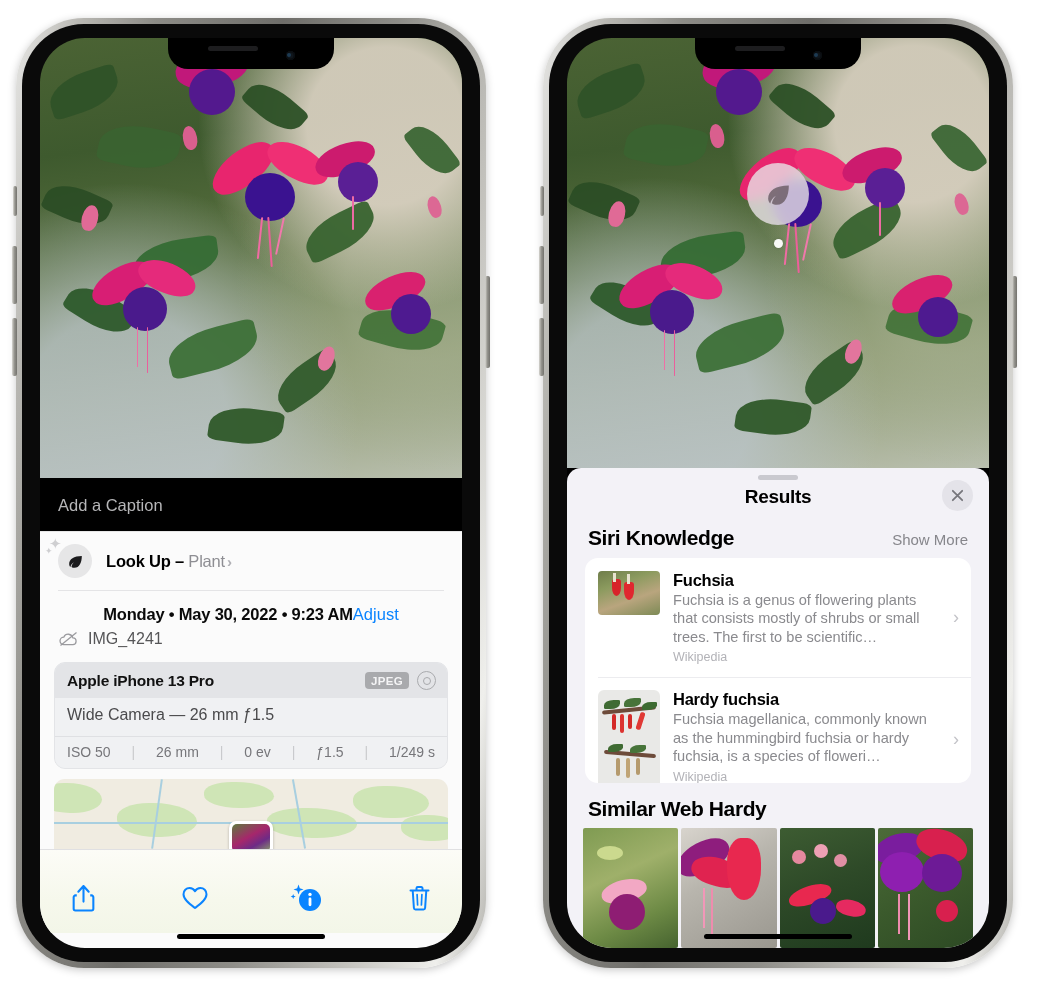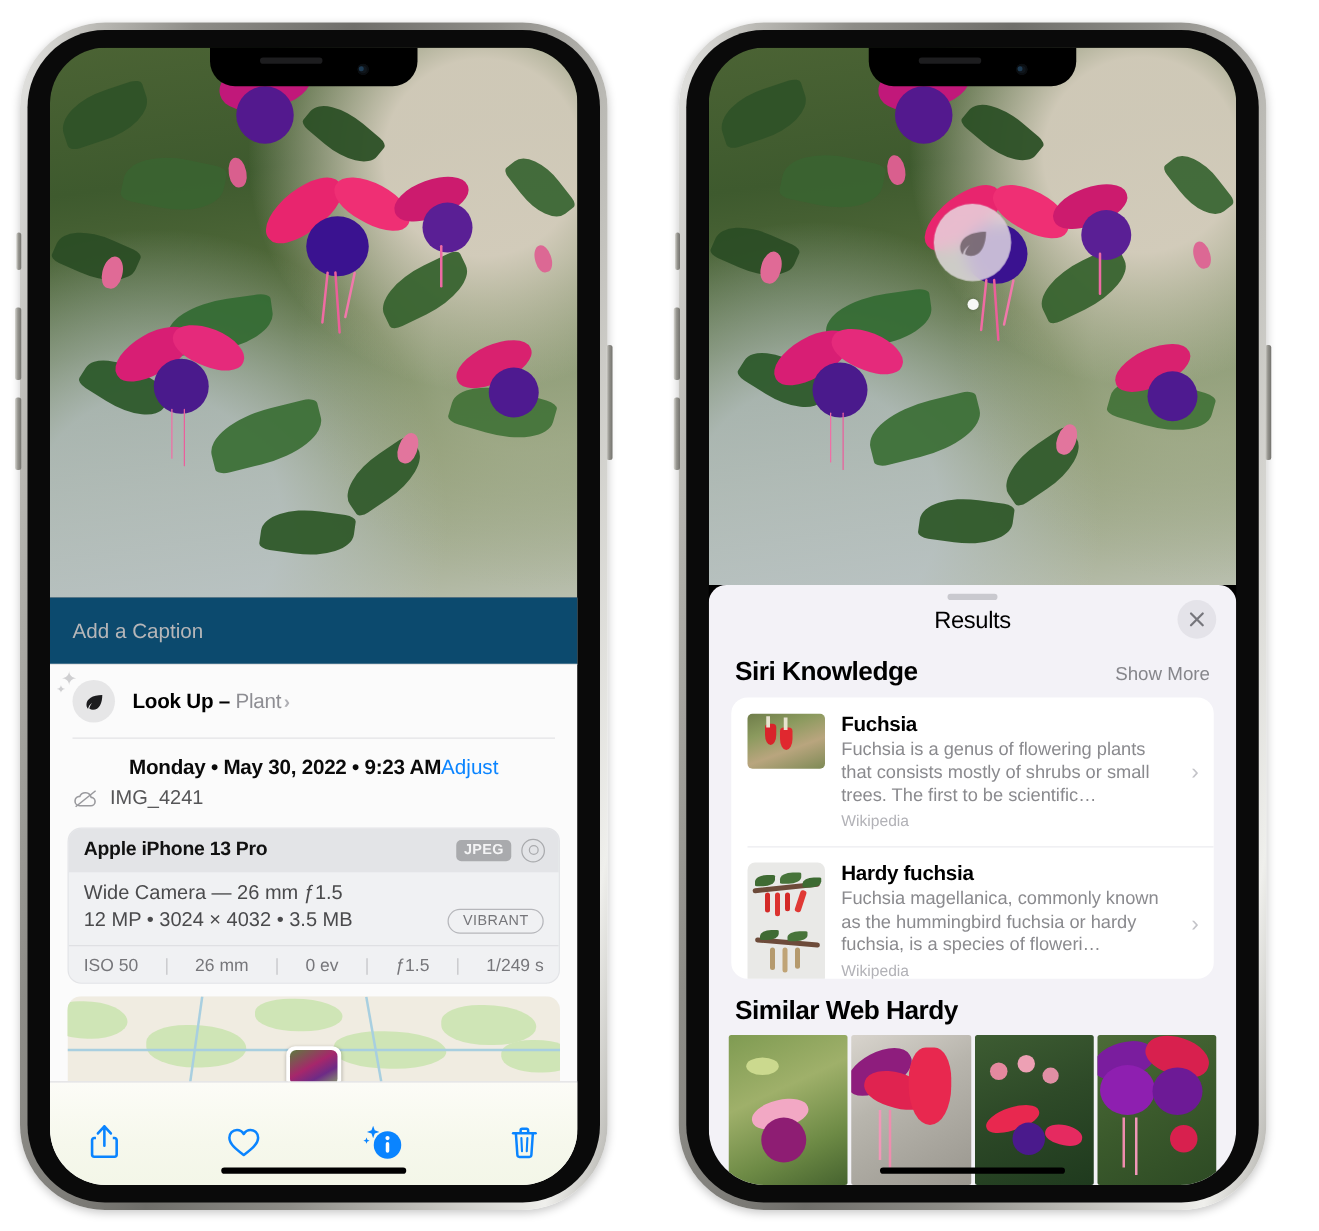--- a/index.html
+++ b/index.html
@@ -77,21 +77,21 @@
   .blossom .stamen { position:absolute; width:1.5px; border-radius:1px; }
   .bud { position:absolute; border-radius:50% 50% 44% 44%; }
 
   
   .info-panel {
     position:absolute; left:0; right:0; bottom:0;
     background:#fbfbfb; z-index:20;
     display:flex; flex-direction:column;
   }
   .caption-row {
-    padding: 18px 18px 16px 18px; background:#0c4a6e;
+    padding: 18px 18px 16px 18px; background:#000000;
     border-bottom: 1px solid #e6e6e6;
   }
   .caption-ph { font-size: 16.5px; color:#b6b6b8; }
 
   .lookup-row {
     display:flex; align-items:center; gap:14px;
     padding: 12px 18px 12px 18px;
     position:relative;
   }
   .lookup-badge {
@@ -173,21 +173,21 @@
   
   .results-sheet {
     position:absolute; left:0; right:0; bottom:0; z-index:20;
     background:#f3f2f7;
     border-radius: 14px 14px 0 0;
     display:flex; flex-direction:column; overflow:hidden;
   }
   .grabber { width:40px; height:5px; border-radius:3px; background:#c9c9cf;
     margin: 7px auto 0 auto; }
   .sheet-head { position:relative; padding: 6px 0 10px 0; }
-  .sheet-title { text-align:center; font-size:19px; font-weight:400; color:#000; letter-spacing:-.3px;}
+  .sheet-title { text-align:center; font-size:19px; font-weight:700; color:#000; letter-spacing:-.3px;}
   .close-btn {
     position:absolute; right:16px; top:0px;
     width:31px; height:31px; border-radius:50%; background:#e4e3e9;
     display:flex; align-items:center; justify-content:center;
   }
   .sec-head { display:flex; align-items:baseline; justify-content:space-between;
     padding: 8px 21px 8px 21px; }
   .sec-title { font-size:21px; font-weight:700; color:#000; letter-spacing:-.4px; }
   .show-more { font-size:15px; color:#86868b; }
 
@@ -320,24 +320,20 @@
             <div class="exif-title">Apple iPhone 13 Pro</div>
             <div class="exif-head-right">
               <span class="pill-jpeg">JPEG</span>
               <span class="lens-ico">
                   <i></i>
                 </span>
             </div>
           </div>
           <div class="exif-body">
             <div class="exif-line1">Wide Camera — 26 mm ƒ1.5</div>
-            <div class="exif-line2row">
-              <div class="exif-line2">12 MP • 3024 × 4032 • 3.5 MB</div>
-              <span class="pill-vibrant">VIBRANT</span>
-            </div>
           </div>
           <div class="exif-foot">
             <span>ISO 50</span>
             <span class="sep">|</span>
             <span>26 mm</span>
             <span class="sep">|</span>
             <span>0 ev</span>
             <span class="sep">|</span>
             <span>ƒ1.5</span>
             <span class="sep">|</span>

